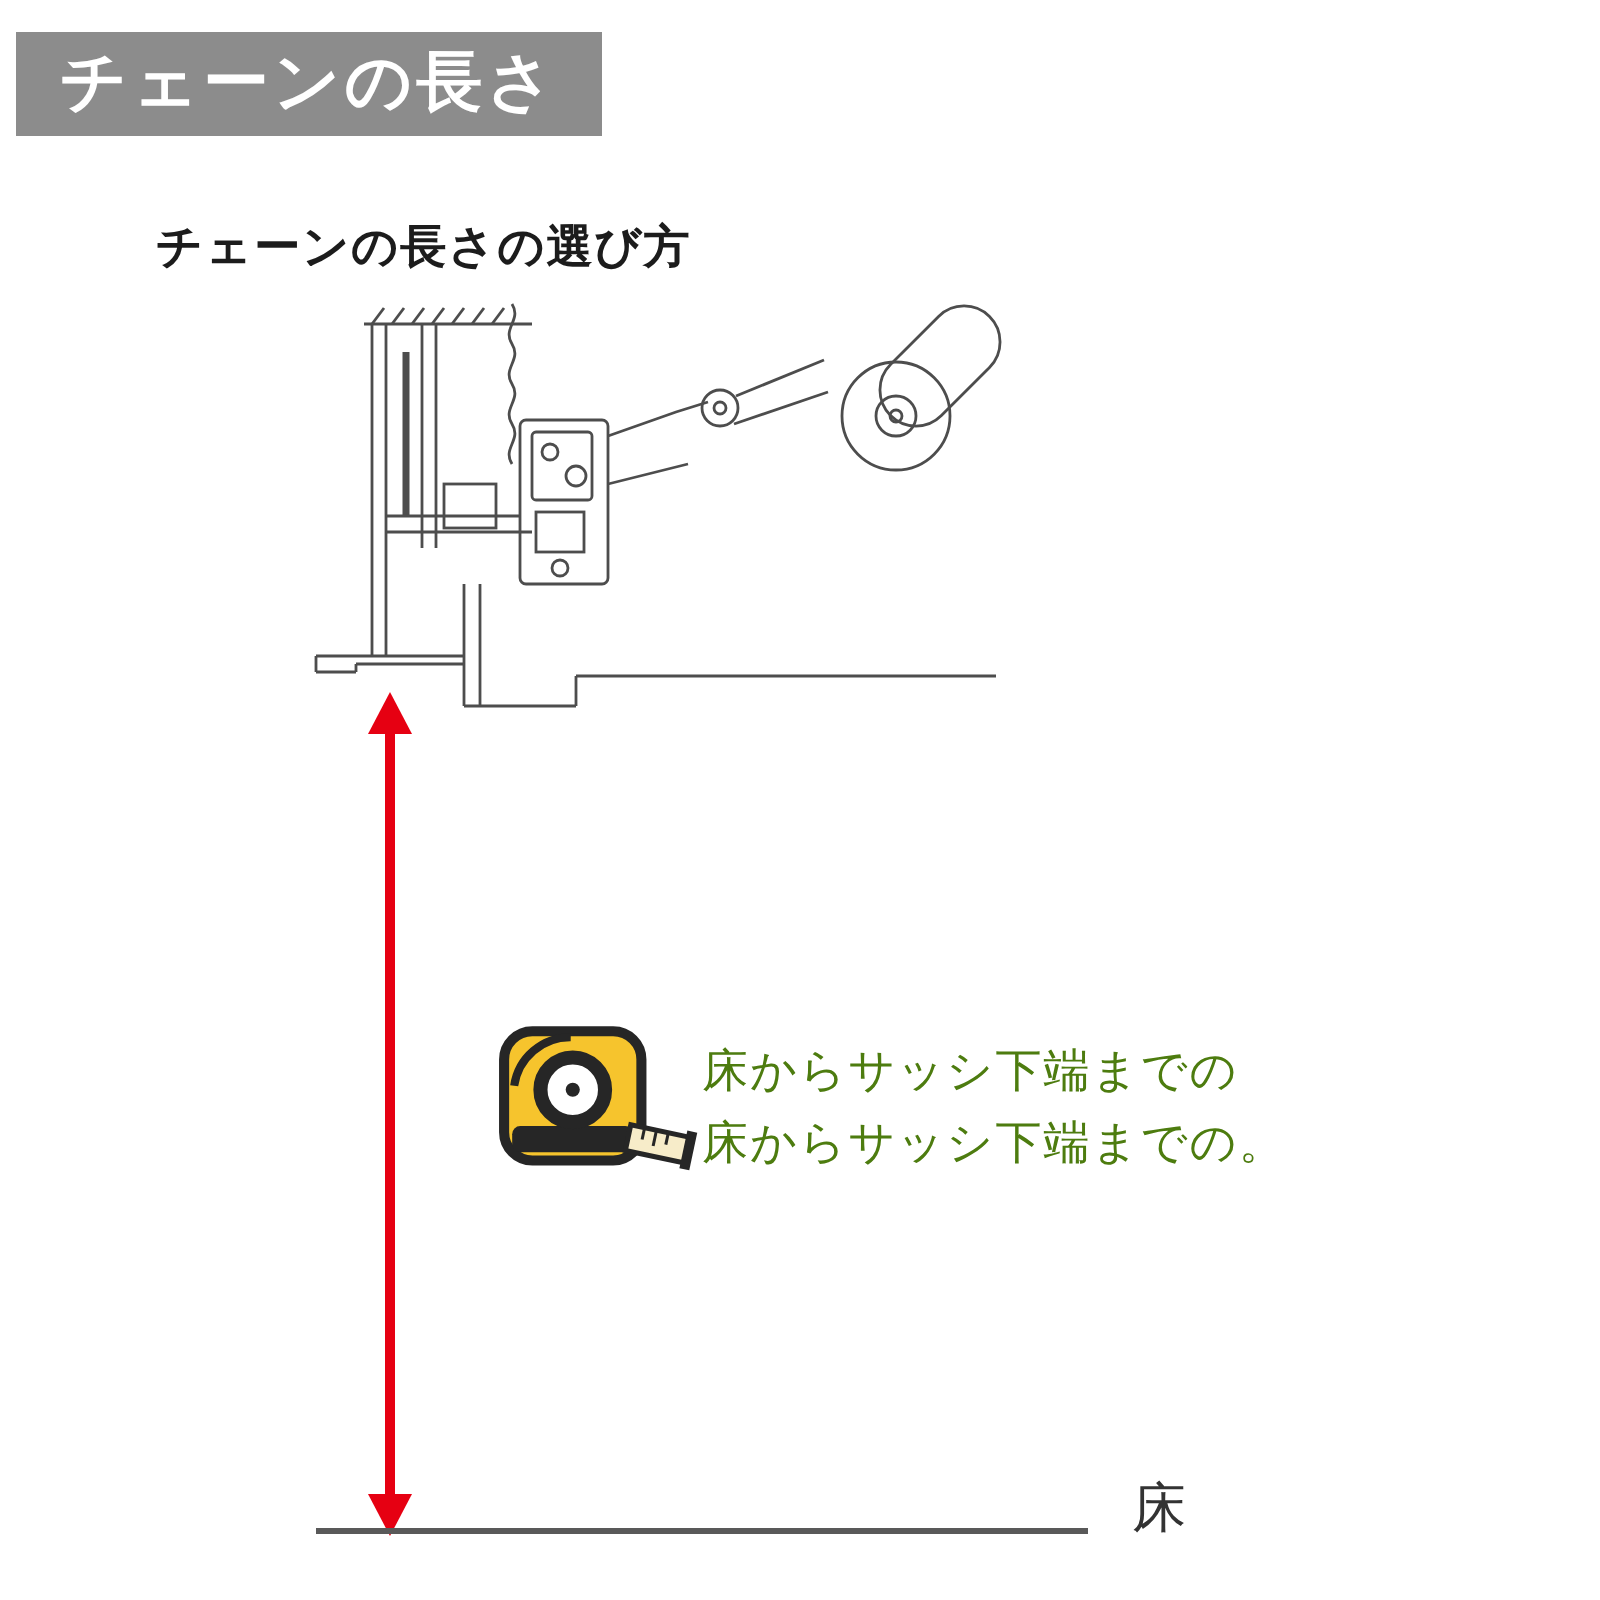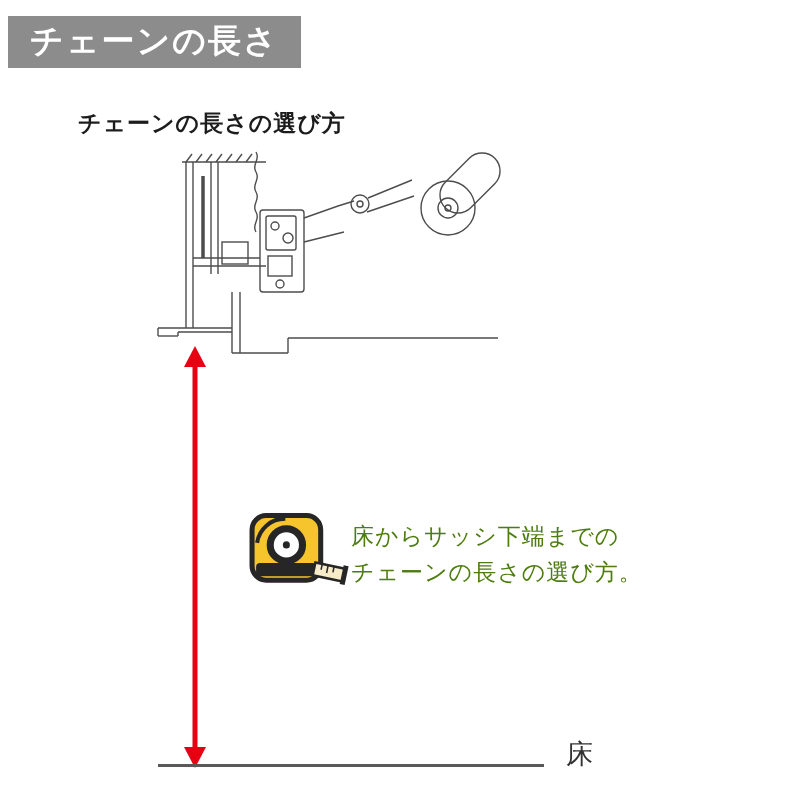--- a/index.html
+++ b/index.html
@@ -130,20 +130,20 @@
         <line x1="73" y1="50" x2="73" y2="56" stroke-width="1.5"></line>
         <line x1="79" y1="50" x2="79" y2="58" stroke-width="1.5"></line>
         <line x1="85" y1="50" x2="85" y2="56" stroke-width="1.5"></line>
         <rect x="94" y="47" width="5" height="19" fill="#262626" stroke="none"></rect>
       </g>
     </g>
   </svg>
 
   <div class="instruction">
     <div>床からサッシ下端までの</div>
-    <div>チェーンの長さの選び方。</div>
+    <div>床からサッシ下端までの。</div>
   </div>
 
   <div class="floor-line"></div>
   <div class="floor-label">床</div>
 
 
 </div>
 
 </body></html>

